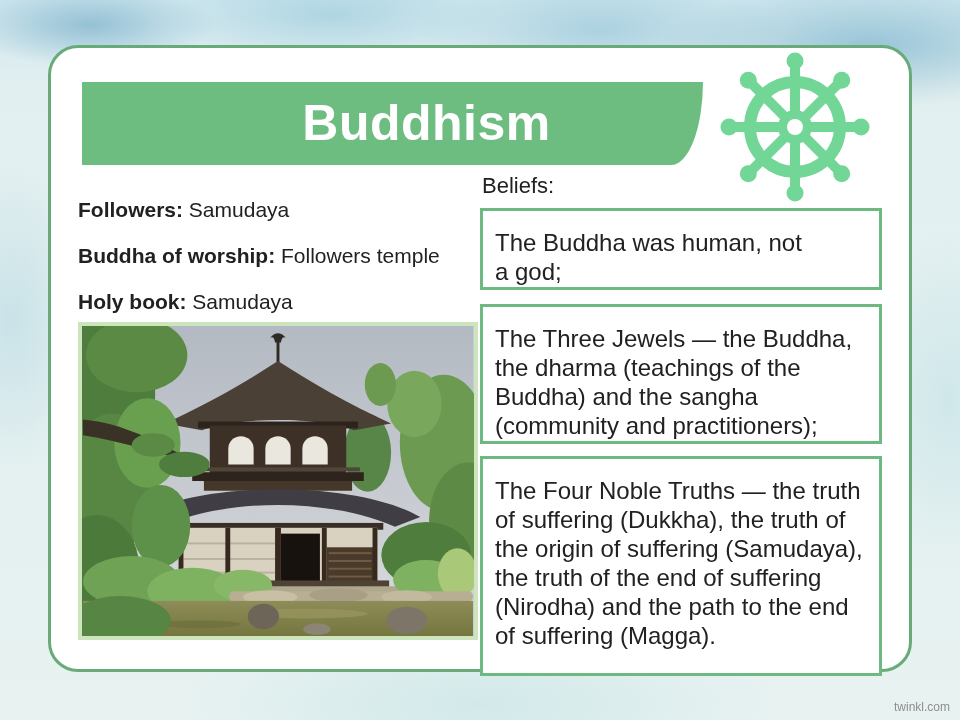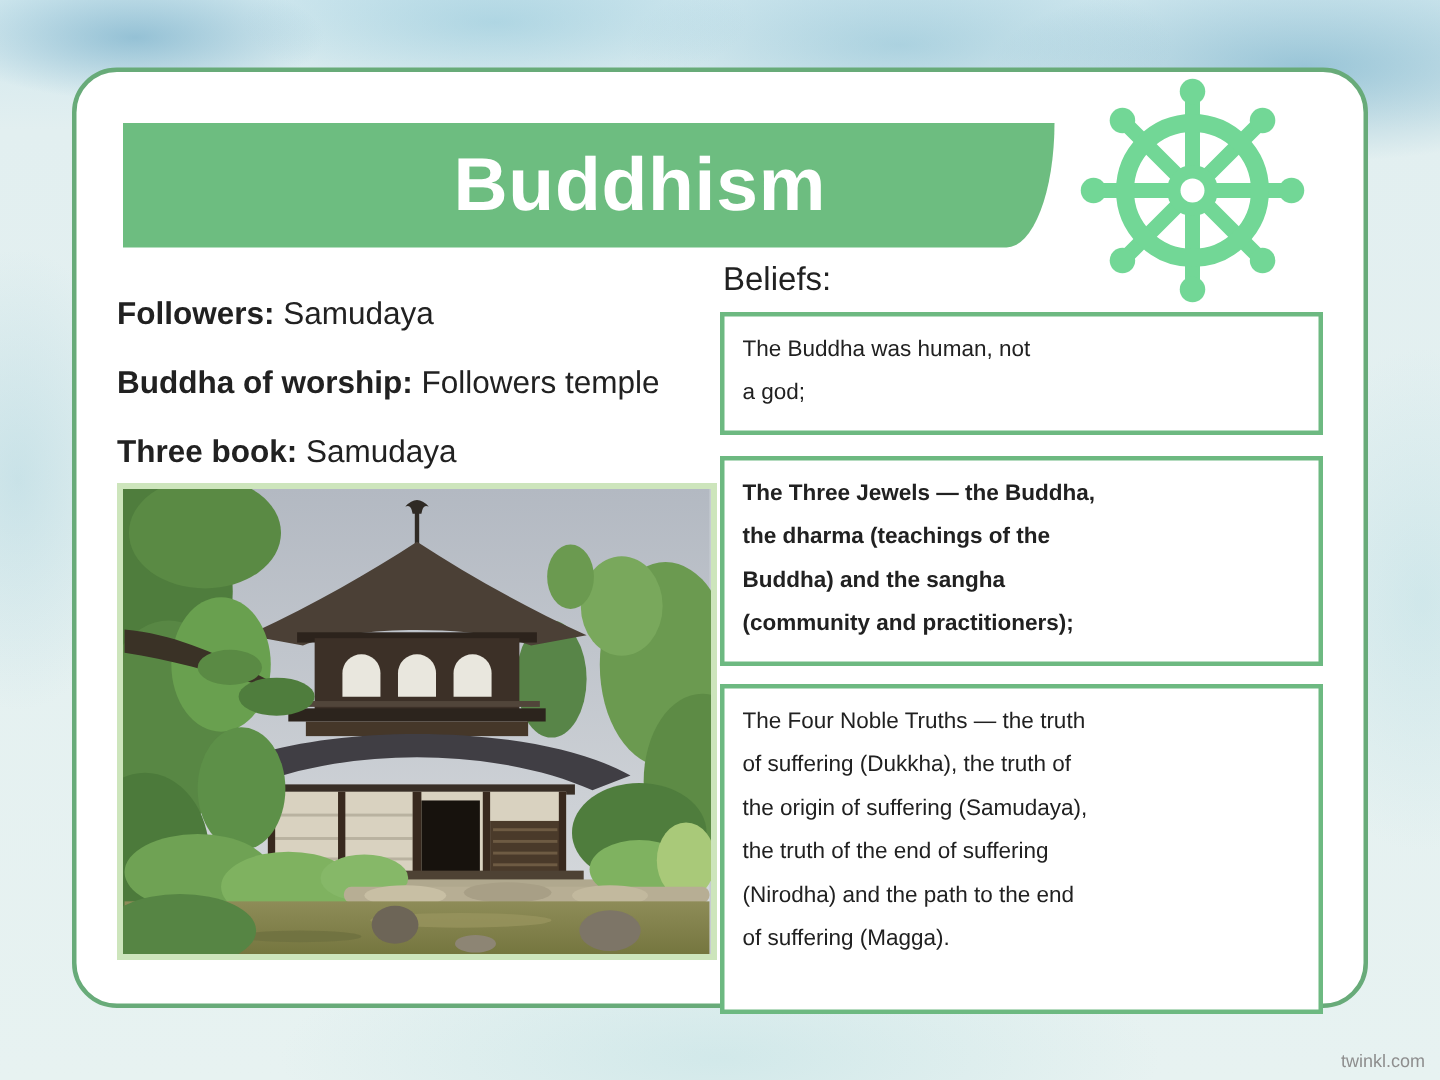--- a/index.html
+++ b/index.html
@@ -43,25 +43,25 @@
   .facts p { font-size:21px; line-height:26px; margin-bottom:20px; white-space:nowrap; }
   .fact-label { font-weight:700;margin-top:32px; }
 
   .beliefs-heading {
     position:absolute; left:482px; top:173px; font-size:22px; font-weight:400; z-index:4;
   }
 
   .belief-box {
     position:absolute; left:480px; width:402px;
     background:#ffffff; border:3px solid #6db981;
-    padding:7px 12px; font-size:15px; line-height:29px;
+    padding:17px 12px; font-size:24px; line-height:29px;
     white-space:pre-line; z-index:4;
   }
   .belief-box.b1 { top:208px; height:82px; }
-  .belief-box.b2 { top:304px; height:140px;font-weight:bold; }
+  .belief-box.b2 { top:304px; height:140px; }
   .belief-box.b3 { top:456px; height:220px; }
 
   .photo {
     position:absolute; left:78px; top:322px; width:400px; height:318px;
     border:4px solid #cde5bc; background:#c6ccd2; z-index:2;
   }
   .photo svg { display:block; width:100%; height:100%; }
 
   .watermark {
     position:absolute; right:10px; bottom:6px;
@@ -101,21 +101,21 @@
       <circle cx="33.3" cy="33.3" r="8.5"></circle>
     </g>
     <circle cx="80" cy="80" r="45" fill="none" stroke="#72d796" stroke-width="12"></circle>
     <circle cx="80" cy="80" r="17" fill="#72d796"></circle>
     <circle cx="80" cy="80" r="8" fill="#ffffff"></circle>
   </svg>
 
   <div class="facts">
     <p><span class="fact-label">Followers:</span> <span>Samudaya</span></p>
     <p><span class="fact-label">Buddha of worship:</span> <span>Followers temple</span></p>
-    <p><span class="fact-label">Three book:</span> <span>Samudaya</span></p>
+    <p><span class="fact-label">Holy book:</span> <span>Samudaya</span></p>
   </div>
 
   <div class="beliefs-heading">Beliefs:</div>
 
   <div class="belief-box b1">The Buddha was human, not
 a god;</div>
   <div class="belief-box b2">The Three Jewels — the Buddha,
 the dharma (teachings of the
 Buddha) and the sangha
 (community and practitioners);</div>

